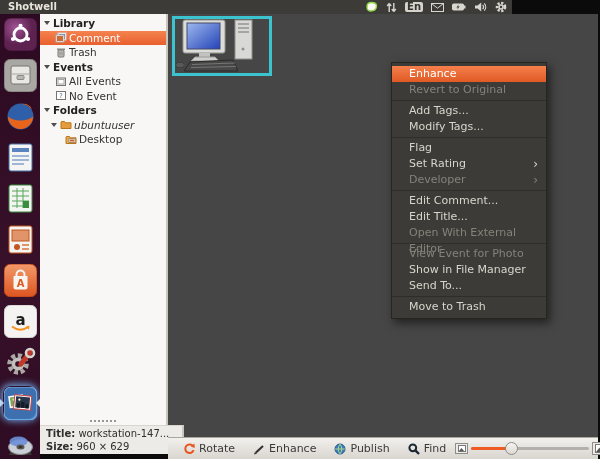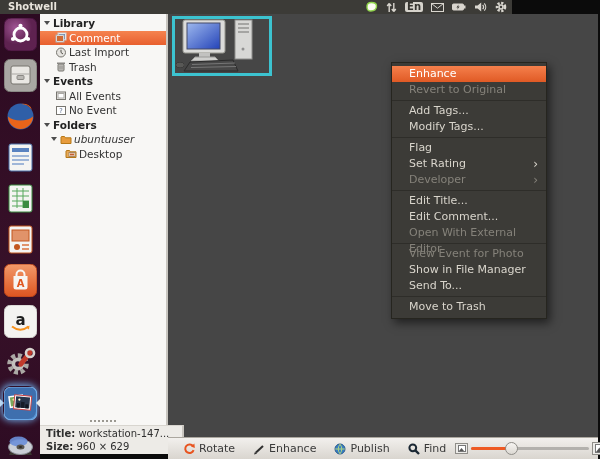--- a/index.html
+++ b/index.html
@@ -258,29 +258,20 @@
     <div class="trow item sel">
         <span class="ticon">
           <svg width="12" height="11">
             <rect x="3" y="1" width="8" height="7" fill="#fff" stroke="#d0d0d0"></rect>
             <rect x="4" y="2" width="6" height="5" fill="#5b82b8"></rect>
             <rect x="1" y="3" width="8" height="7" fill="#fff" stroke="#b0b0b0"></rect>
             <rect x="2" y="4" width="6" height="5" fill="#cf6a35"></rect>
           </svg>
         </span>
         <span>Comment</span>
-      </div>
-    <div class="trow item">
-        <span class="ticon">
-          <svg width="12" height="11">
-            <circle cx="6" cy="5.5" r="4.5" fill="#e6e4e0" stroke="#77756f"></circle>
-            <path d="M6 2.8 V5.5 L8 7" stroke="#55534d" fill="none"></path>
-          </svg>
-        </span>
-        <span>Last Import</span>
       </div>
     <div class="trow item">
         <span class="ticon">
           <svg width="12" height="11">
             <rect x="3" y="3" width="6" height="7" rx="1" fill="#c6c4c0" stroke="#77756f"></rect>
             <rect x="2" y="1.5" width="8" height="1.5" fill="#8a8884"></rect>
             <line x1="5" y1="4.5" x2="5" y2="8.5" stroke="#8a8884"></line>
             <line x1="7" y1="4.5" x2="7" y2="8.5" stroke="#8a8884"></line>
           </svg>
         </span>
@@ -369,22 +360,22 @@
     <div class="mi hl"><span>Enhance</span></div>
     <div class="mi dis"><span>Revert to Original</span></div>
     <div class="msep"></div>
     <div class="mi"><span>Add Tags...</span></div>
     <div class="mi"><span>Modify Tags...</span></div>
     <div class="msep"></div>
     <div class="mi"><span>Flag</span></div>
     <div class="mi"><span>Set Rating</span><span class="sub">›</span></div>
     <div class="mi dis"><span>Developer</span><span class="sub">›</span></div>
     <div class="msep"></div>
+    <div class="mi"><span>Edit Comment...</span></div>
     <div class="mi"><span>Edit Title...</span></div>
-    <div class="mi"><span>Edit Comment...</span></div>
     <div class="mi dis"><span>Open With External Editor</span></div>
     <div class="msep"></div>
     <div class="mi dis"><span>View Event for Photo</span></div>
     <div class="mi"><span>Show in File Manager</span></div>
     <div class="mi"><span>Send To...</span></div>
     <div class="msep"></div>
     <div class="mi"><span>Move to Trash</span></div>
   </div>
 
   <div class="toolbar">

